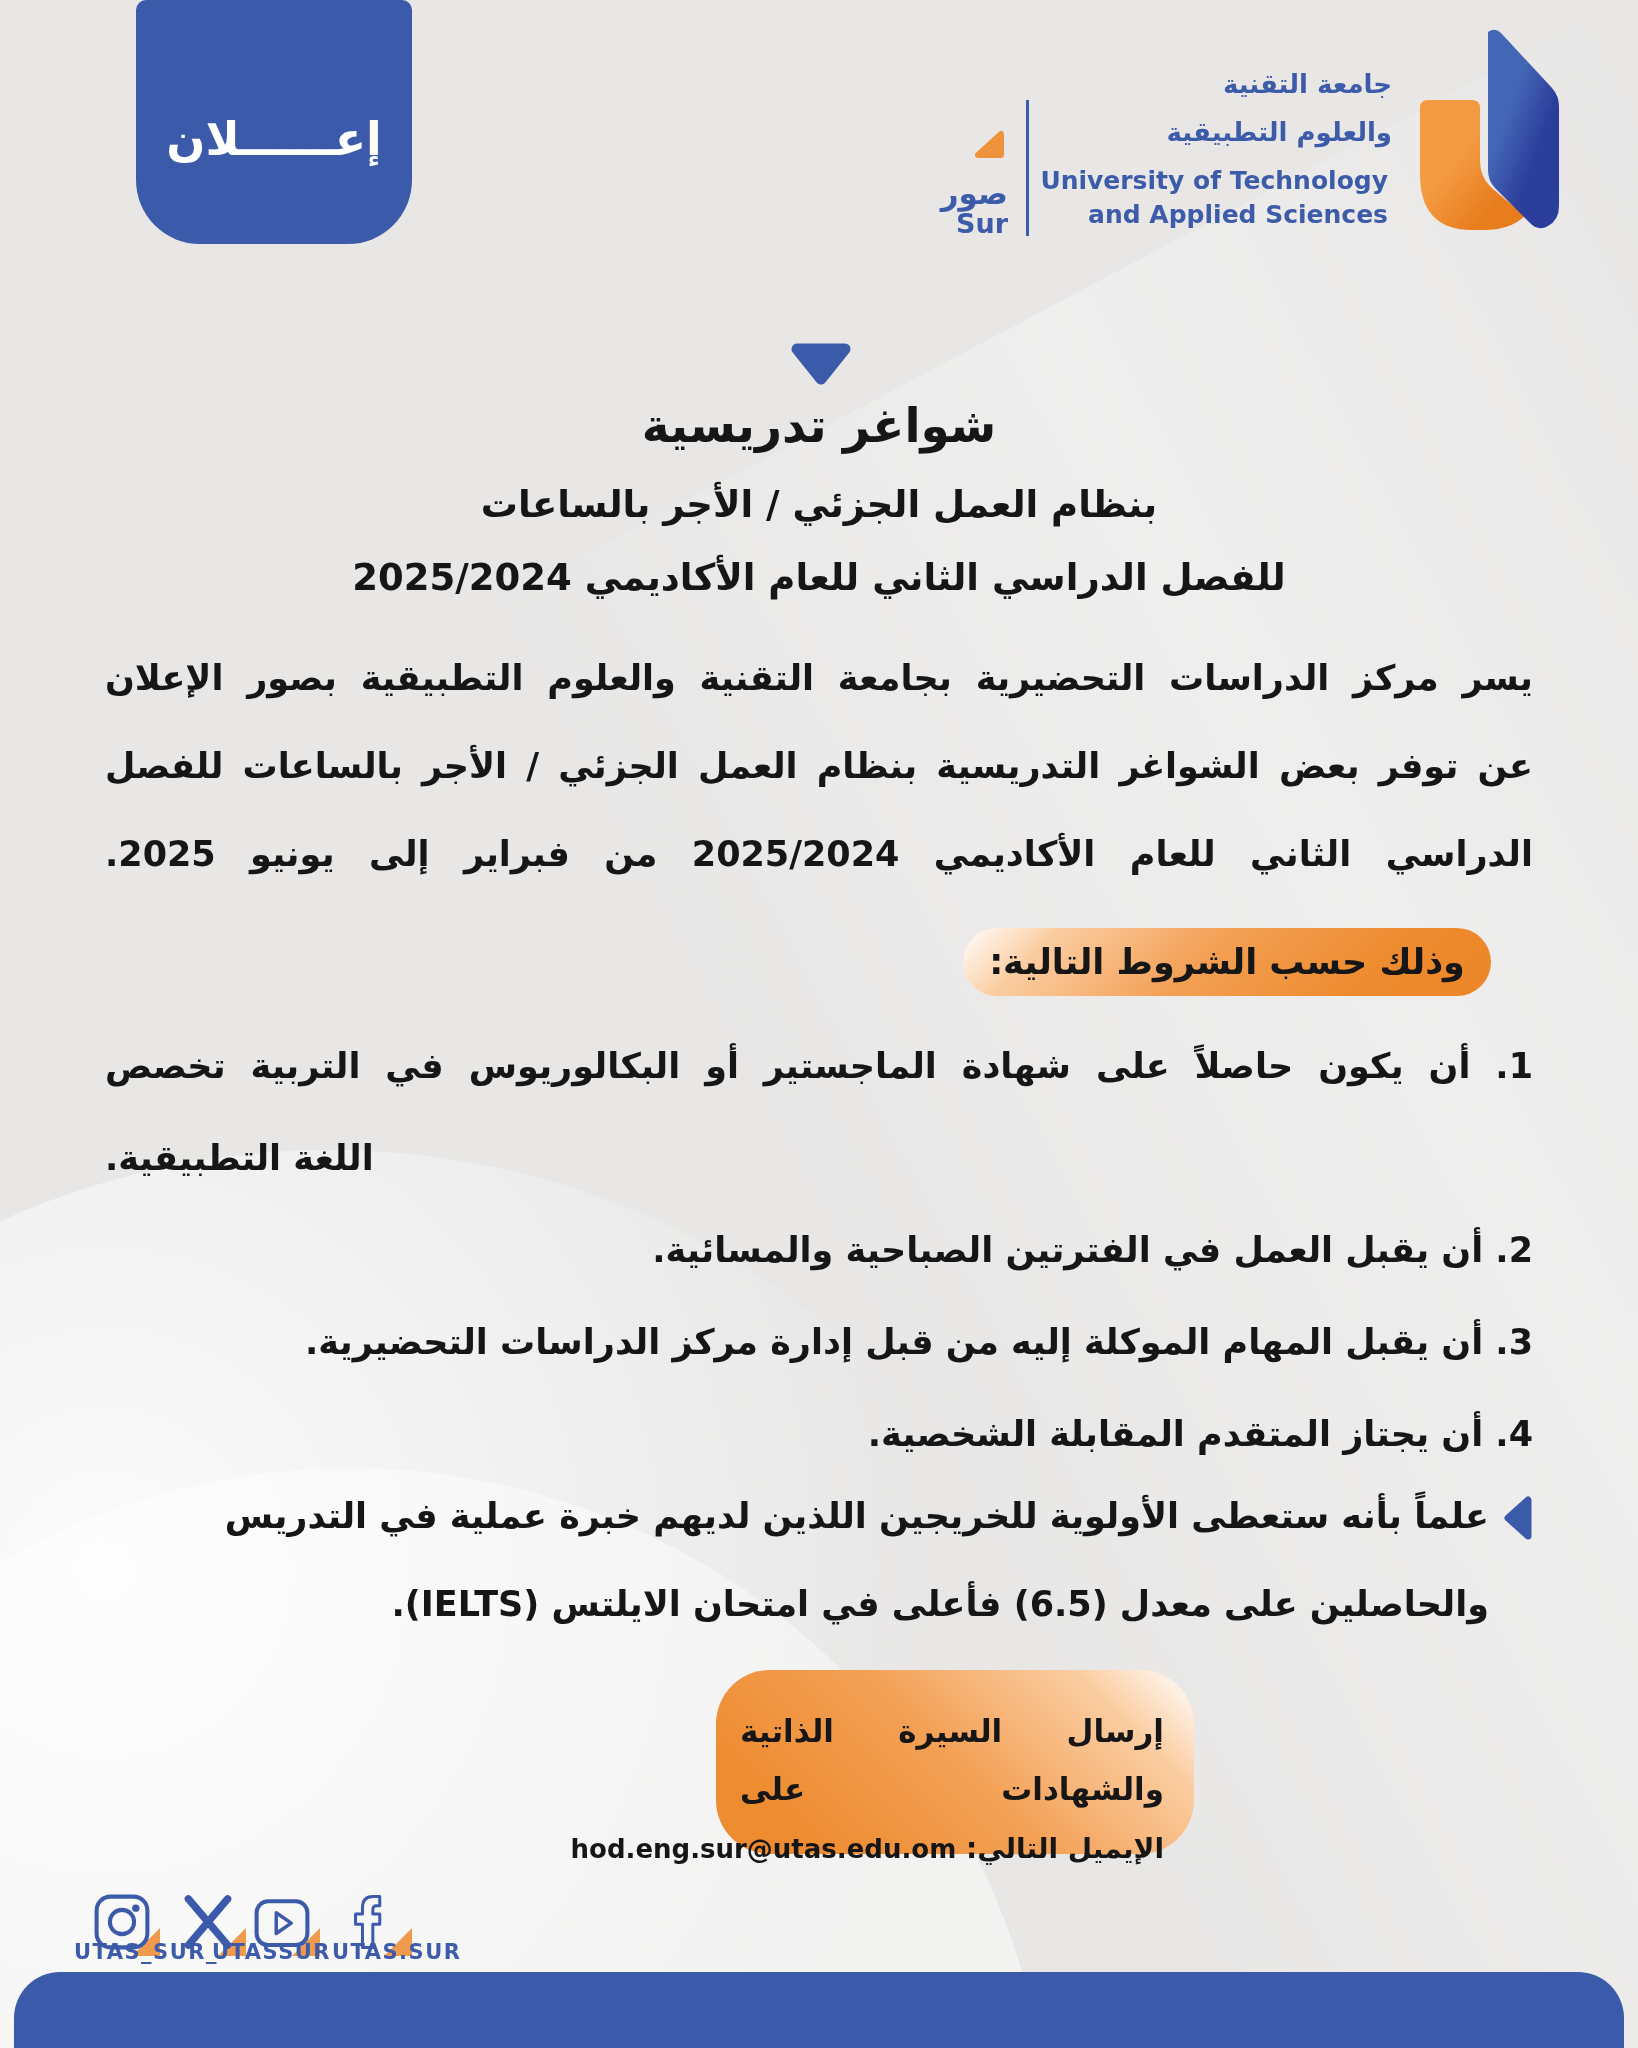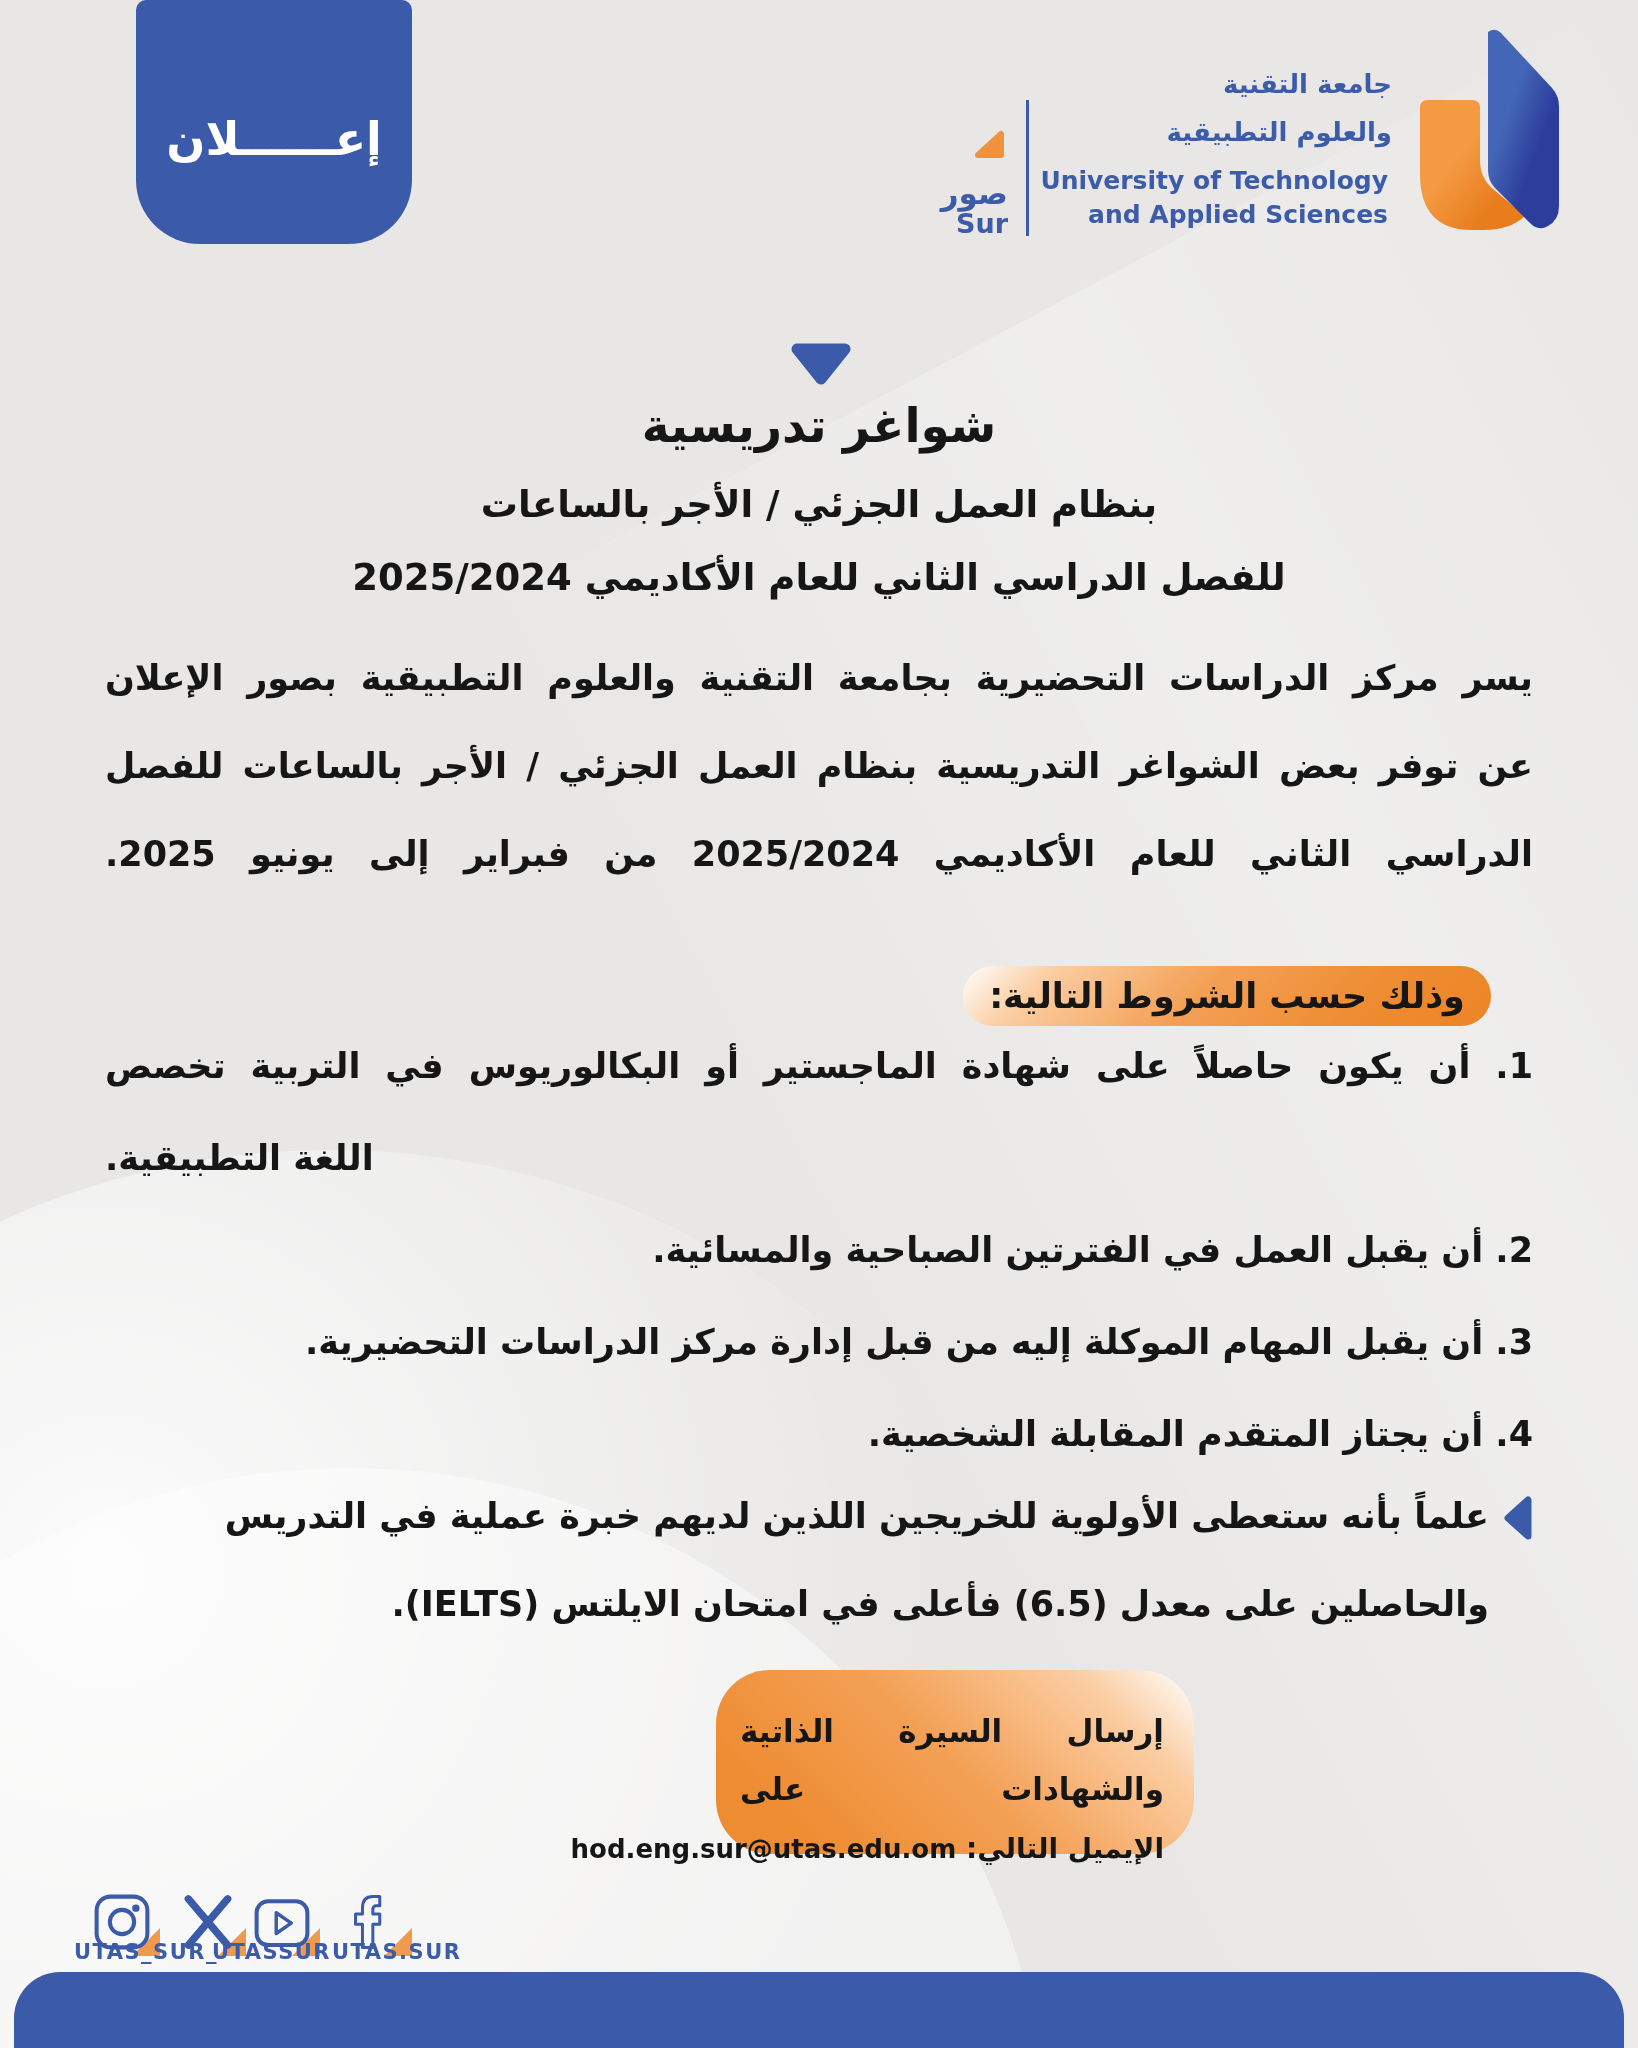--- a/index.html
+++ b/index.html
@@ -45,24 +45,24 @@
     font-size:37px;font-weight:bold;}
   .title3{position:absolute;left:0;width:100%;top:556px;text-align:center;direction:rtl;
     font-size:37px;font-weight:bold;}
 
   
   .intro{position:absolute;left:105px;width:1428px;top:634px;direction:rtl;
     font-size:35px;font-weight:bold;line-height:88px;}
   .jline{text-align:justify;text-align-last:justify;white-space:nowrap;}
 
   
-  .pill{position:absolute;left:963px;top:928px;width:528px;height:60px;border-radius:34px;
+  .pill{position:absolute;left:963px;top:928px;width:528px;height:68px;border-radius:34px;
     background:linear-gradient(135deg,#ffffff 0%,#fbcda2 16%,#f3a055 45%,#ee8c31 75%,#ec8526 100%);
     display:flex;align-items:center;justify-content:center;direction:rtl;
-    font-size:35px;font-weight:bold;box-sizing:border-box;padding:0 26px;margin-top:38px;}
+    font-size:35px;font-weight:bold;box-sizing:border-box;padding:0 26px;}
 
   
   .conds{position:absolute;left:105px;width:1428px;top:1020px;direction:rtl;
     font-size:35px;font-weight:bold;line-height:92px;}
   .line-left{text-align:left;}
   .line-right{text-align:right;}
 
   
   .note{position:absolute;left:105px;width:1428px;top:1472px;direction:rtl;
     display:flex;align-items:flex-start;gap:14px;

